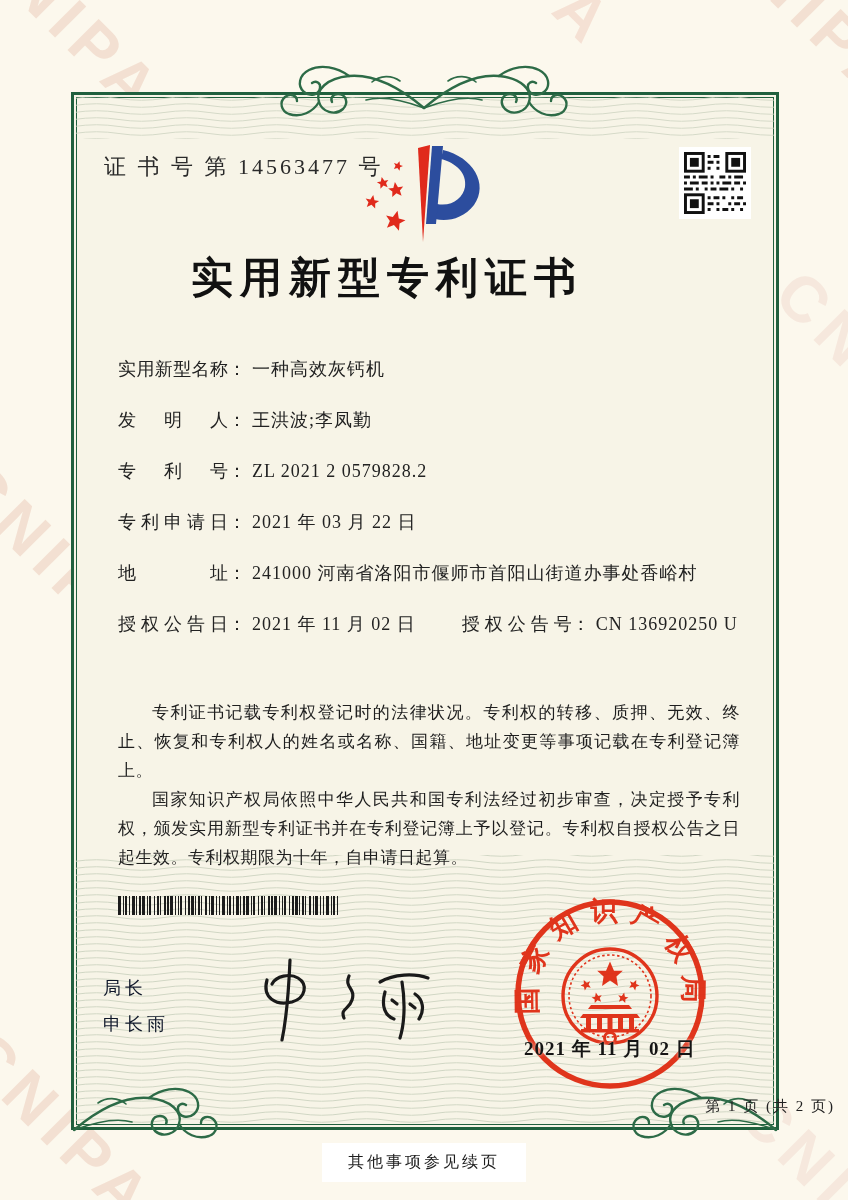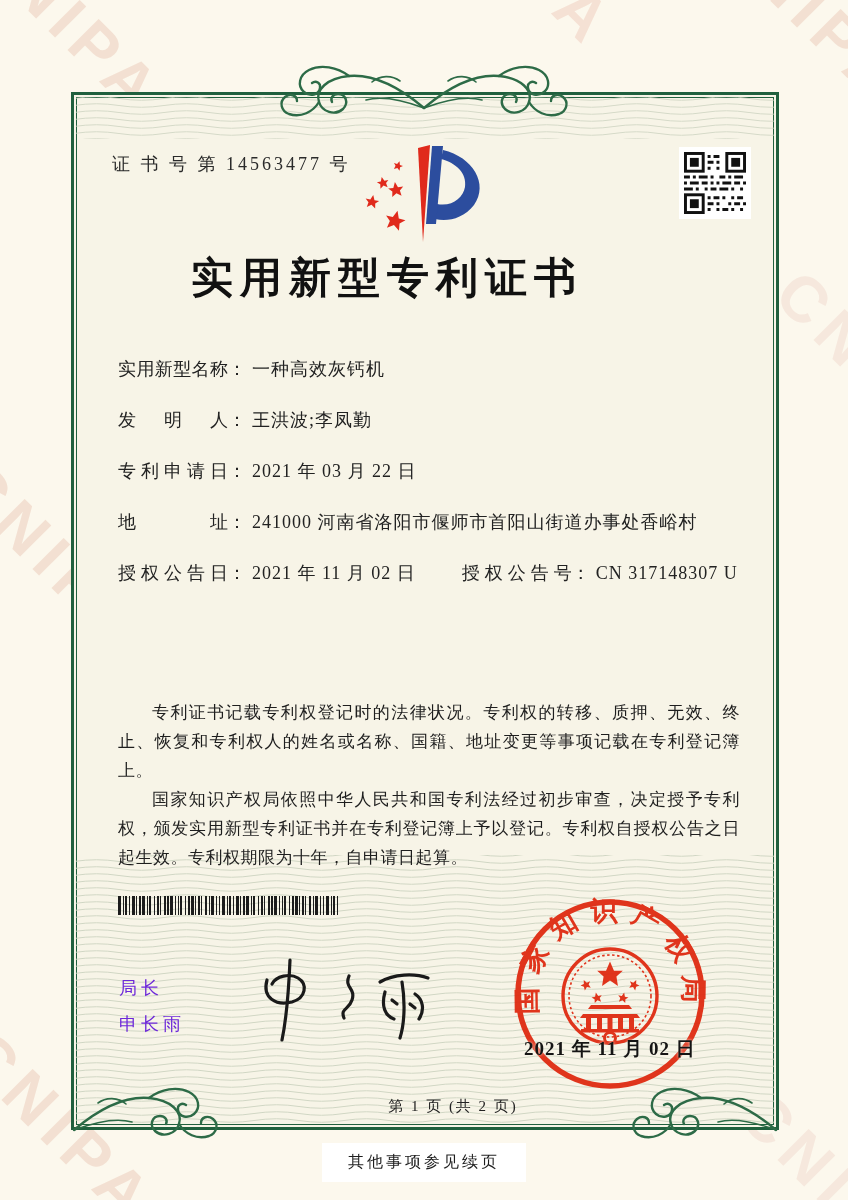--- a/index.html
+++ b/index.html
@@ -15,22 +15,22 @@
   .wm.reddish { color:#f0cfc0; opacity:.55; }
 
   
   .frame { position:absolute; z-index:2; left:71px; top:92px; width:708px; height:1038px;
            background:#f7f4e7; border:3px solid #20603e; }
   .frame::after { content:""; position:absolute; inset:2px; border:1px solid #20603e; }
 
   .deco { position:absolute; z-index:4; pointer-events:none; }
 
   
-  .cert-no { position:absolute; z-index:5; left:112px; top:152px;
-             font-size:18px; letter-spacing:3px; color:#2a2a2a;text-align:center; }
+  .cert-no { position:absolute; z-index:5; left:104px; top:152px;
+             font-size:22px; letter-spacing:3px; color:#2a2a2a;text-align:center; }
   .qr { position:absolute; z-index:5; left:679px; top:147px; width:72px; height:72px;
         background:#ffffff; display:flex; align-items:center; justify-content:center; }
   .logo { position:absolute; z-index:5; left:352px; top:140px; }
   .title { position:absolute; z-index:5; left:71px; top:250px; width:632px;
            text-align:center; font-size:42px; font-weight:bold; letter-spacing:7px;
            color:#111; }
 
   
   .fields { position:absolute; z-index:5; left:118px; top:356px; width:610px;
             font-size:18px; color:#222; }
@@ -41,36 +41,36 @@
   .pair2 { margin-left:46px; }
 
   
   .body-text { position:absolute; z-index:5; left:118px; top:698px; width:622px;
                font-size:17px; line-height:29px; color:#1e1e1e; letter-spacing:.5px;
                text-align:justify; }
   .body-text p { text-indent:2em; }
 
   
   .barcode { position:absolute; z-index:5; left:118px; top:896px; }
-  .sig-label { position:absolute; z-index:5; left:119px; font-size:18px;
-               letter-spacing:4px; color:#6d28d9;
+  .sig-label { position:absolute; z-index:5; left:103px; font-size:18px;
+               letter-spacing:4px; color:#0f172a;
                font-family:"Liberation Sans","DejaVu Sans",sans-serif; }
   .sig-title { top:976px; }
   .sig-name  { top:1012px; }
   .signature { position:absolute; z-index:5; left:252px; top:948px; }
 
   
   .seal { position:absolute; z-index:6; left:512px; top:896px; opacity:.95; }
   .seal-date { position:absolute; z-index:7; left:524px; top:1036px; width:185px;
                font-size:19px; font-weight:bold; letter-spacing:1px; color:#141414;
                text-shadow:0 0 3px #f3f1e4; white-space:nowrap; }
 
   
   .page-info { position:absolute; z-index:5; left:71px; top:1097px; width:764px;
-               text-align:center; font-size:15px; letter-spacing:2px; color:#222; }
+               text-align:right; font-size:15px; letter-spacing:2px; color:#222; }
   .note-box { position:absolute; z-index:8; left:50%; top:1143px; transform:translateX(-50%);
               background:#ffffff; padding:9px 26px; font-size:16px; letter-spacing:3px;
               color:#1e1e1e; }
 </style>
 </head>
 <body>
 
 <div class="page">
 
   <div class="wm" style="left:-52px; top:-18px;">CNIPA</div>
@@ -161,27 +161,30 @@
   <div class="title">实用新型专利证书</div>
 
   <div class="fields">
     <div class="frow">
       <span class="flabel">实用新型名称</span><span class="colon">：</span><span class="fvalue">一种高效灰钙机</span>
     </div>
     <div class="frow">
       <span class="flabel">发明人</span><span class="colon">：</span><span class="fvalue">王洪波;李凤勤</span>
     </div>
     <div class="frow">
+      <span class="flabel">专利号</span><span class="colon">：</span><span class="fvalue">ZL 2021 2 0579828.2</span>
+    </div>
+    <div class="frow">
       <span class="flabel">专利申请日</span><span class="colon">：</span><span class="fvalue">2021 年 03 月 22 日</span>
     </div>
     <div class="frow">
       <span class="flabel">地址</span><span class="colon">：</span><span class="fvalue">241000 河南省洛阳市偃师市首阳山街道办事处香峪村</span>
     </div>
     <div class="frow">
-      <span class="flabel">授权公告日</span><span class="colon">：</span><span class="fvalue">2021 年 11 月 02 日</span><span class="pair2"><span class="flabel">授权公告号</span><span class="colon">：</span><span class="fvalue">CN 317148307 U</span></span>
+      <span class="flabel">授权公告日</span><span class="colon">：</span><span class="fvalue">2021 年 11 月 02 日</span><span class="pair2"><span class="flabel">授权公告号</span><span class="colon">：</span><span class="fvalue">CN 136920250 U</span></span>
     </div>
   </div>
 
   <div class="body-text">
     <p>专利证书记载专利权登记时的法律状况。专利权的转移、质押、无效、终止、恢复和专利权人的姓名或名称、国籍、地址变更等事项记载在专利登记簿上。</p>
     <p>国家知识产权局依照中华人民共和国专利法经过初步审查，决定授予专利权，颁发实用新型专利证书并在专利登记簿上予以登记。专利权自授权公告之日起生效。专利权期限为十年，自申请日起算。</p>
   </div>
 
   <svg class="barcode" width="220" height="19">
     <line x1="0" y1="9.5" x2="220" y2="9.5" stroke="#1c1c1c" stroke-width="19" stroke-dasharray="3 2 1 1 2 2 1 2 3 1 1 2 2 1 3 2 1 1 2 3 1 2 2 1 1 3 2 1 2 1 3 2 1 2 1 1 2 3 1 2 2 1 3 1 1 2 2 1 1 3 2 2 1 1 3 2 1 2 1 2"></line>

